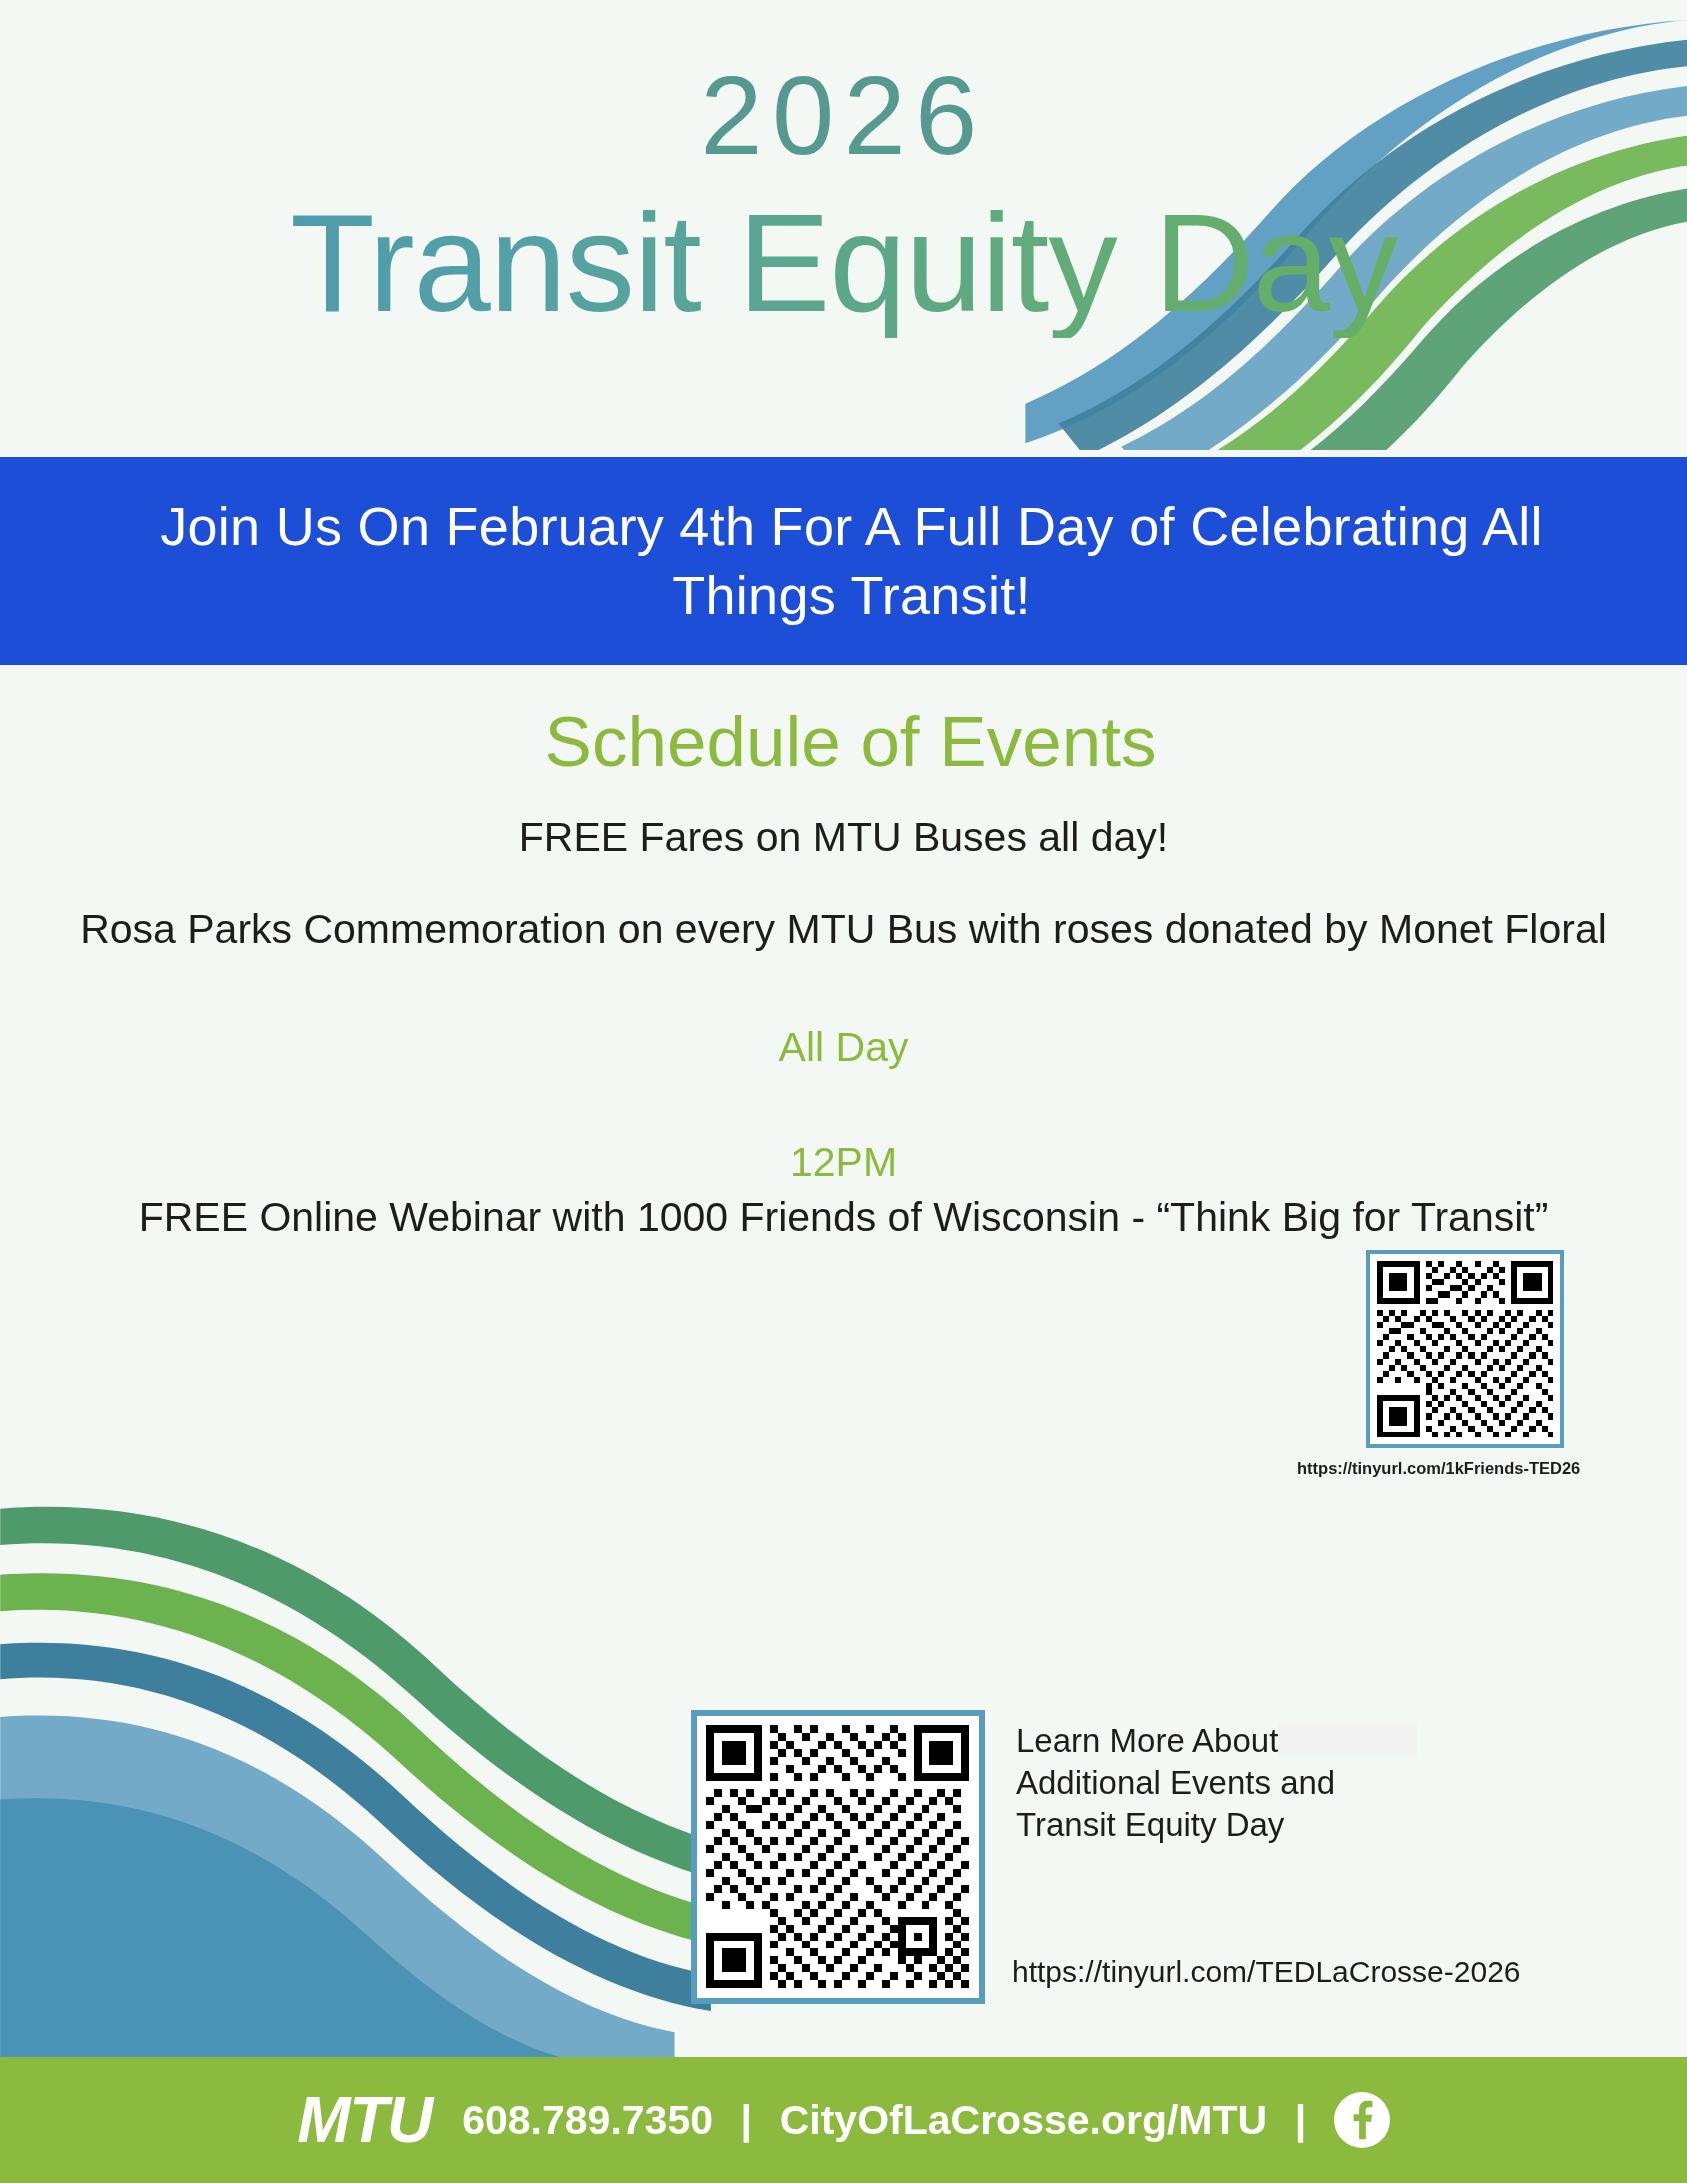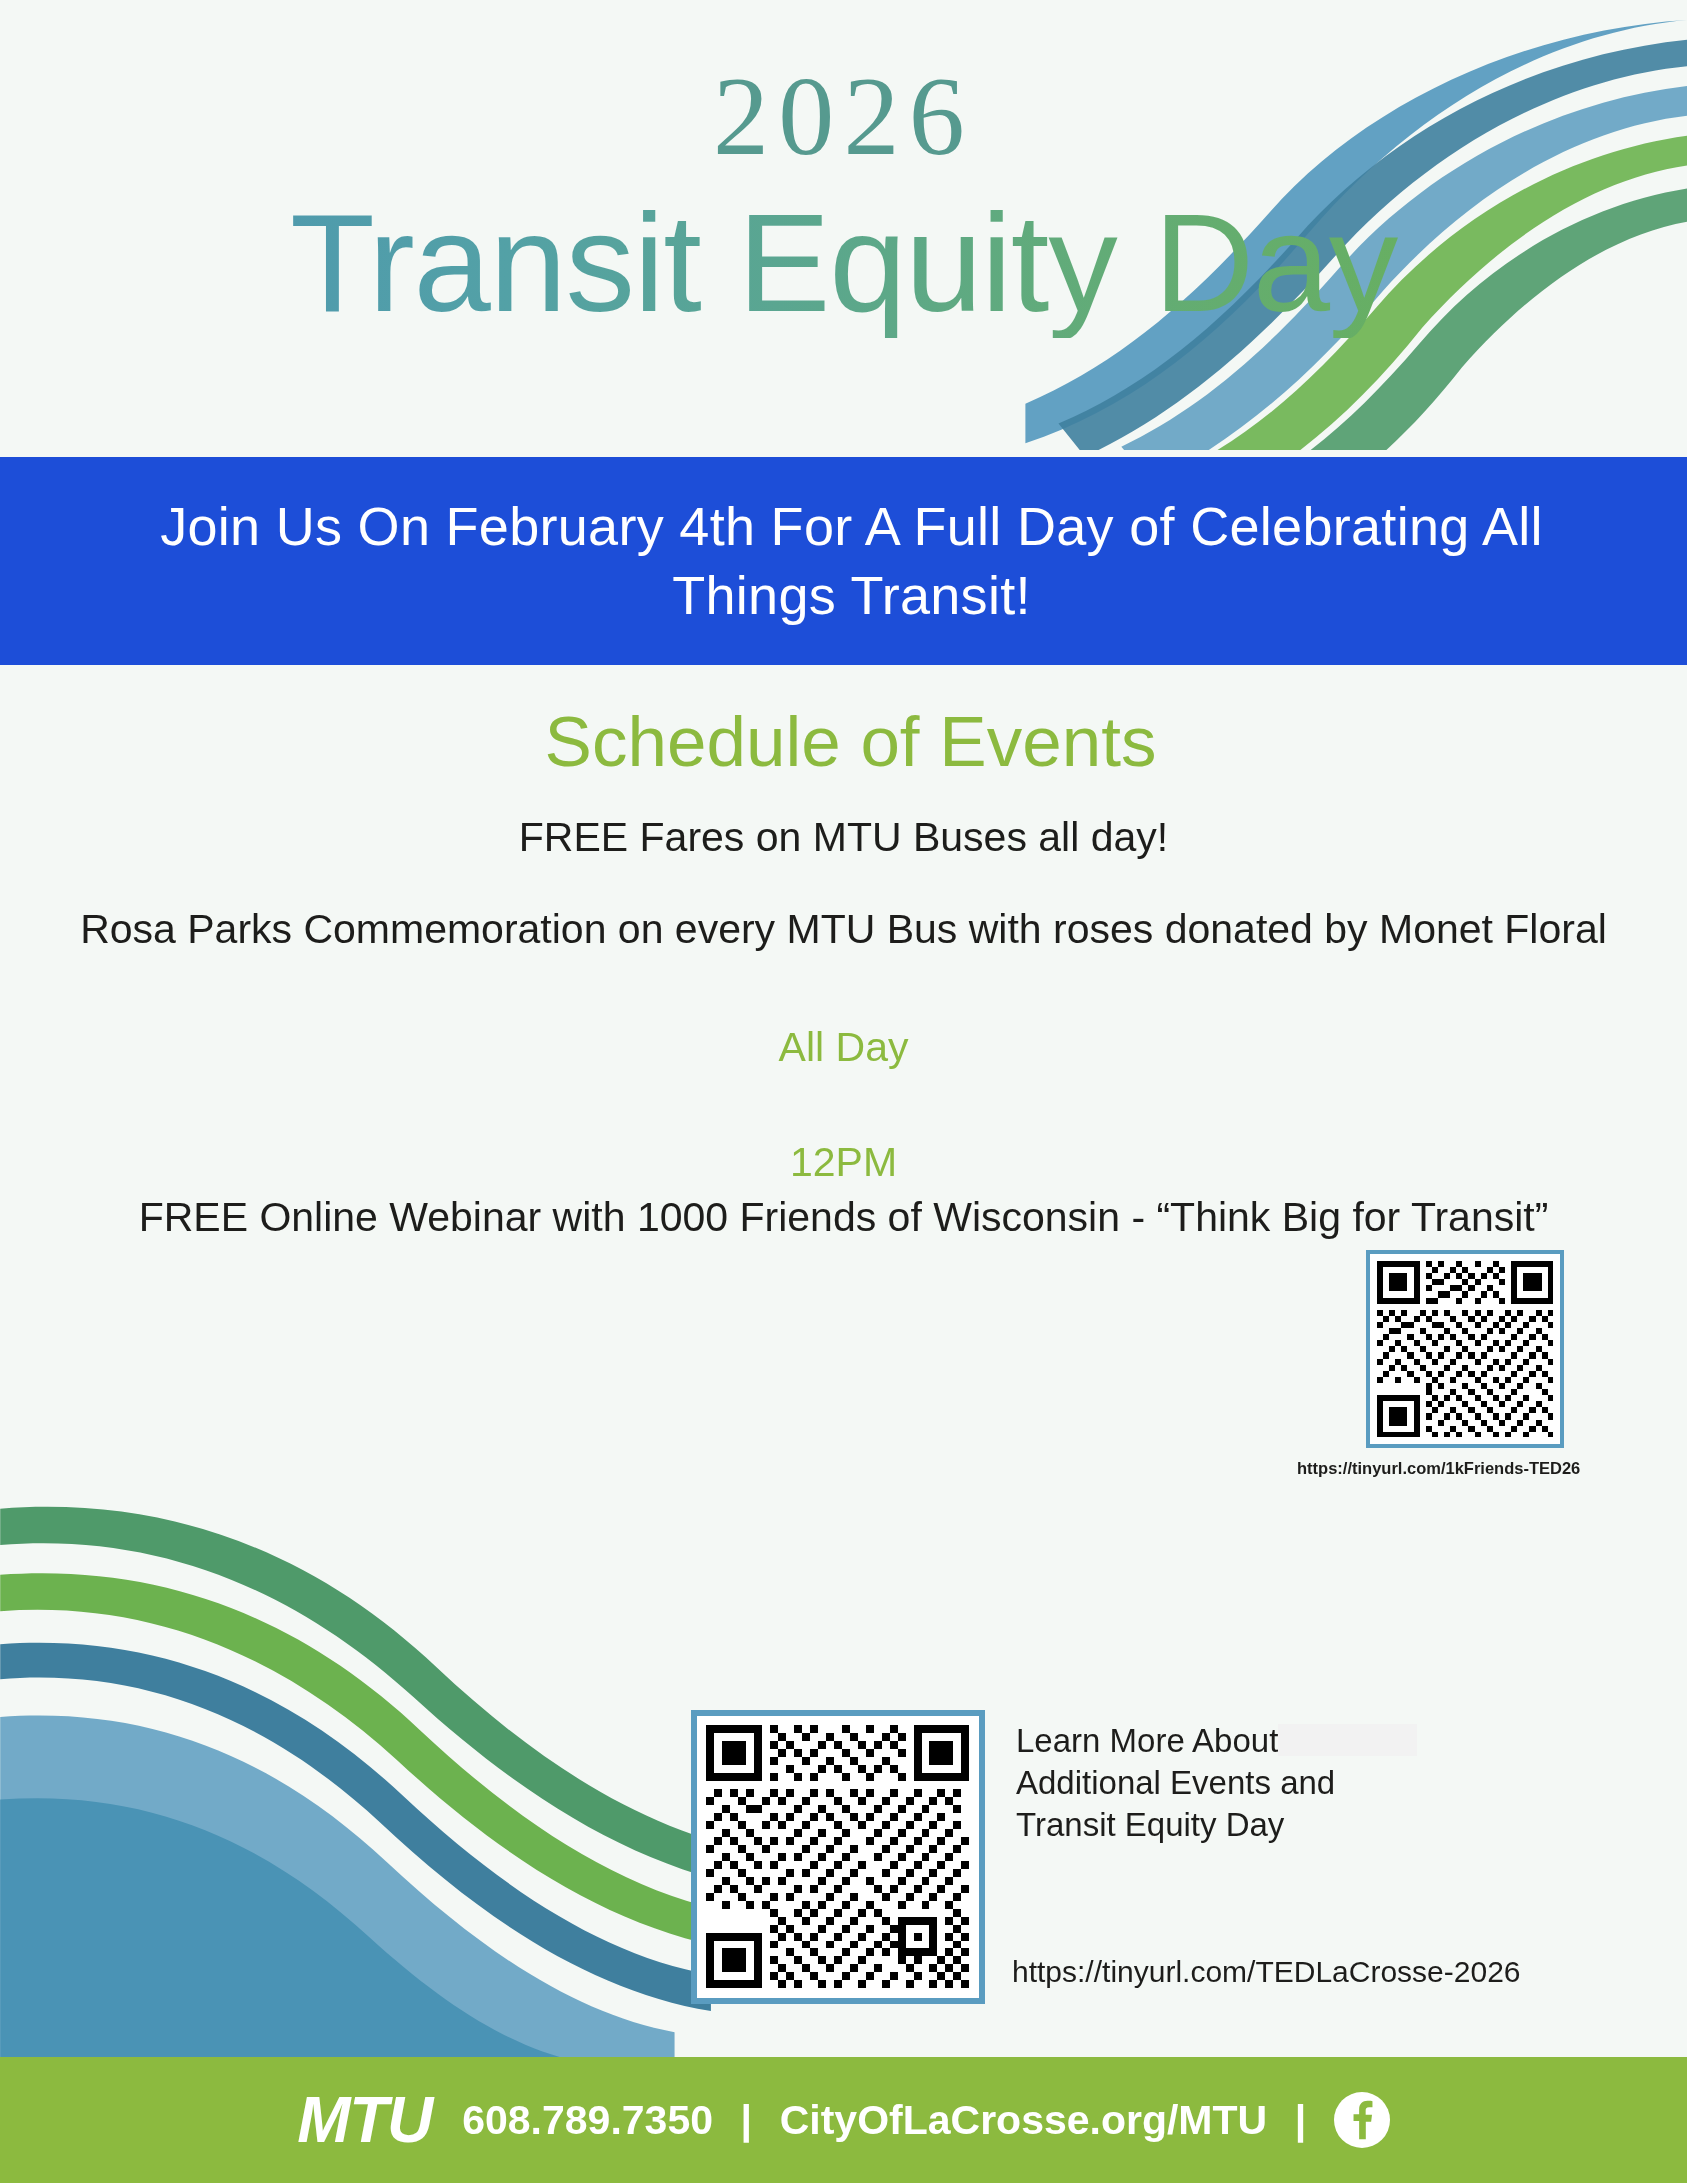--- a/index.html
+++ b/index.html
@@ -43,21 +43,20 @@
     width: 1687px;
     text-align: center;
     z-index: 5;
   }
   .year {
     font-size: 112px;
     line-height: 1.0;
     color: #569a8f;
     letter-spacing: 9.3px;
     font-weight: 400;
-    font-family: Liberation Serif, serif;
   }
   .main-title {
     font-size: 139px;
     line-height: 1.08;
     margin-top: 16px;
     font-weight: 400;
     letter-spacing: -1.3px;
     background: linear-gradient(90deg, #4a93b5 0%, #53a1a6 30%, #61ab7b 62%, #6cb24f 100%);
     -webkit-background-clip: text;
     background-clip: text;

